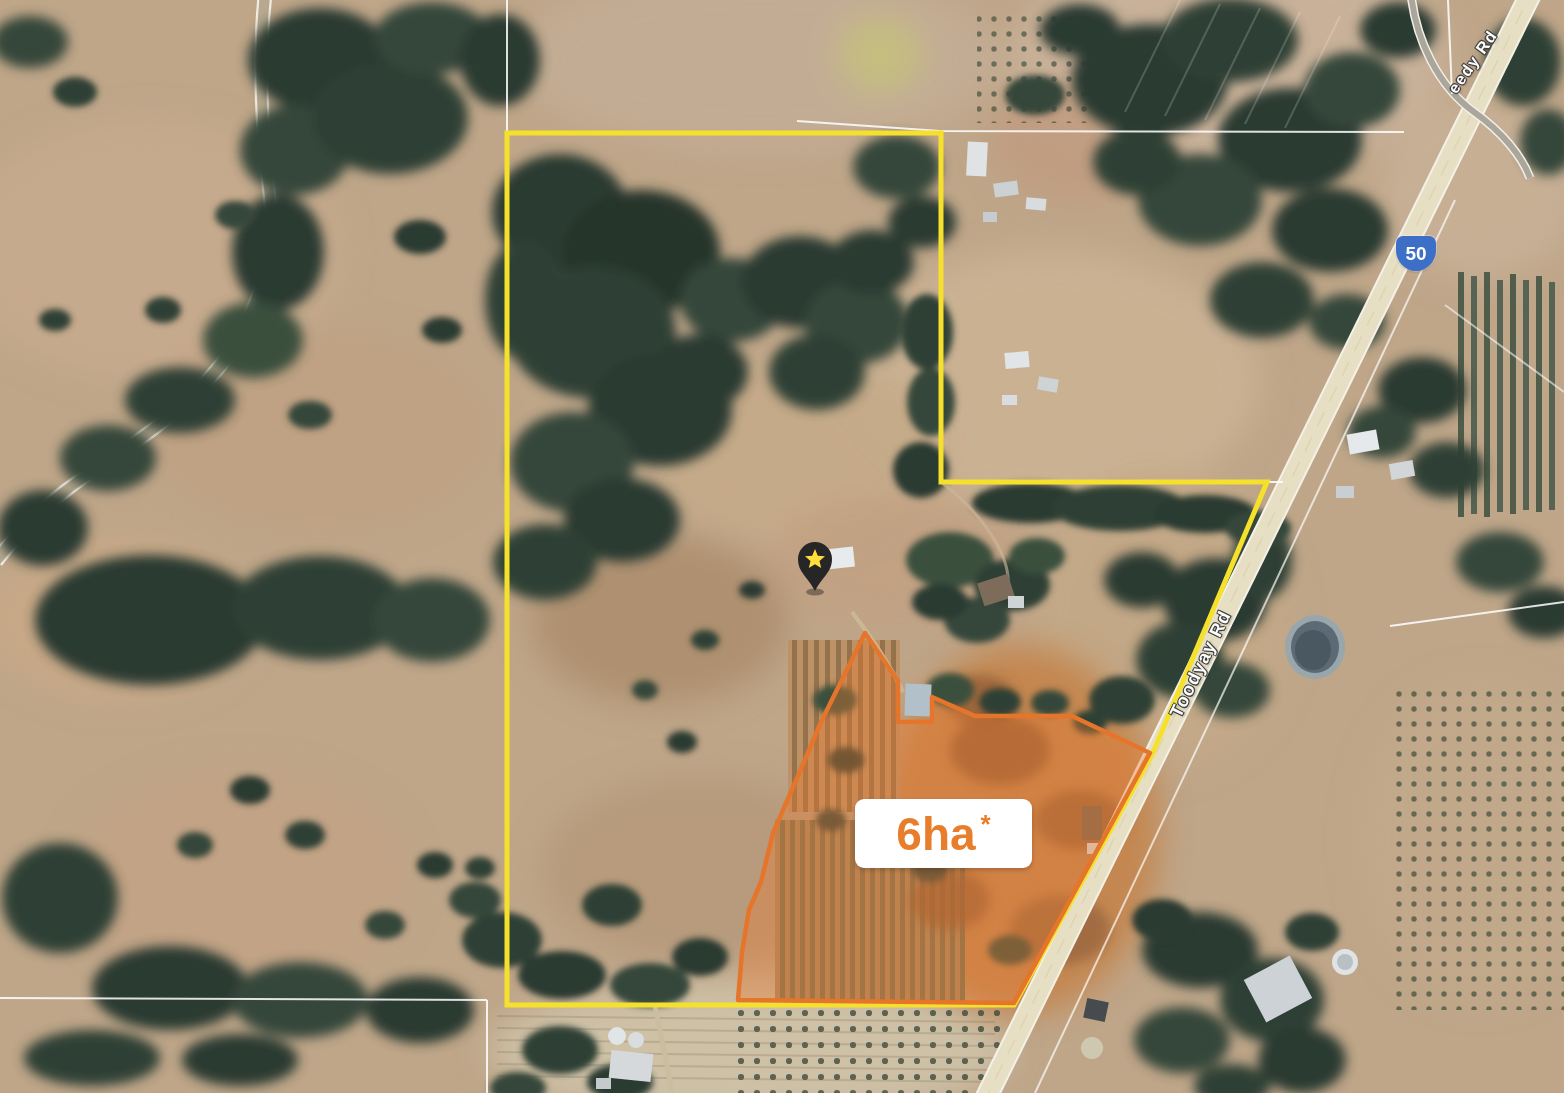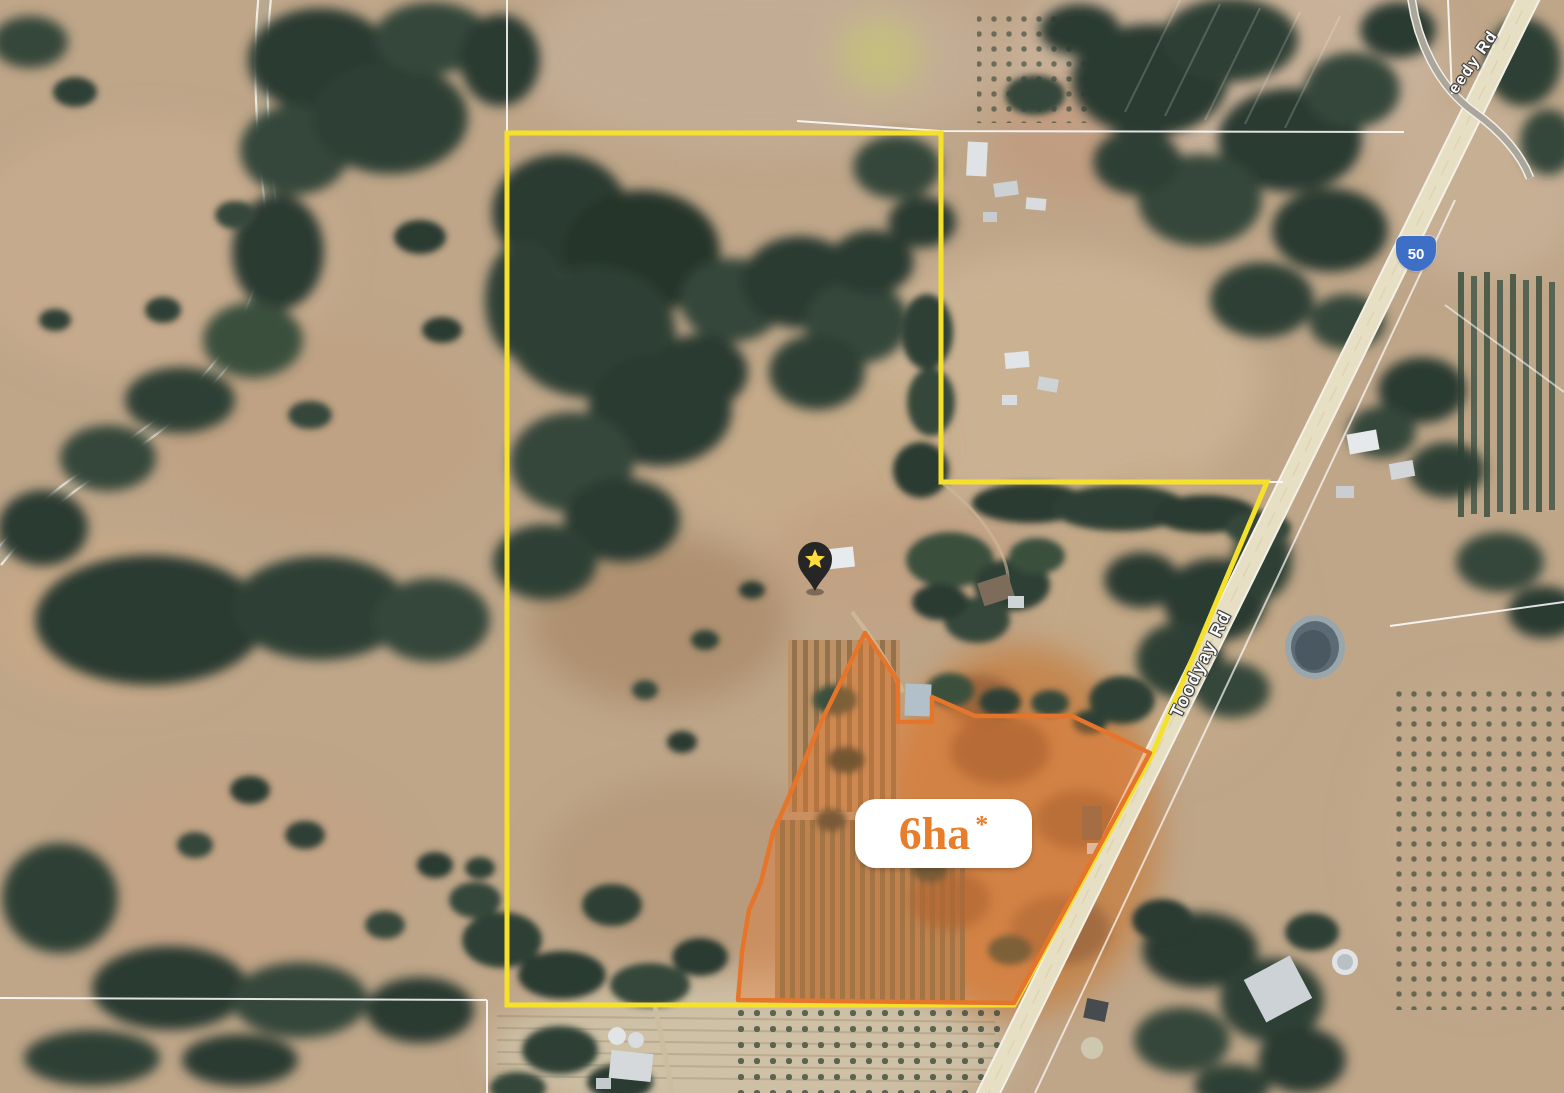--- a/index.html
+++ b/index.html
@@ -11,25 +11,25 @@
     text-shadow:-1px -1px 0 rgba(62,62,62,.95),1px -1px 0 rgba(62,62,62,.95),
                 -1px 1px 0 rgba(62,62,62,.95),1px 1px 0 rgba(62,62,62,.95),
                 0 2px 3px rgba(0,0,0,.35);}
   #toodyay-label{left:1201px;top:664px;font-size:18px;
     transform:translate(-50%,-50%) rotate(-64deg);}
   #eedy-label{left:1473px;top:62px;font-size:16px;
     transform:translate(-50%,-50%) rotate(-55deg);}
   #shield50{position:absolute;left:1396px;top:236px;width:40px;height:35px;
     background:#3E6FC7;border-radius:7px 7px 50% 50%/7px 7px 60% 60%;
     display:flex;align-items:center;justify-content:center;
-    color:#fff;font-size:15px;font-weight:700;
+    color:#fff;font-size:19px;font-weight:700;
     box-shadow:0 0 0 1px rgba(255,255,255,.35),0 1px 2px rgba(0,0,0,.3);}
   #area-badge{position:absolute;left:855px;top:799px;width:177px;height:69px;
-    background:#FFFFFF;border-radius:21px;display:flex;align-items:center;
-    justify-content:center;box-shadow:0 2px 5px rgba(0,0,0,.22);font-family:Liberation Serif, serif;}
+    background:#FFFFFF;border-radius:9px;display:flex;align-items:center;
+    justify-content:center;box-shadow:0 2px 5px rgba(0,0,0,.22);}
   #area-badge .val{color:#E87E2B;font-size:46px;font-weight:800;line-height:1;}
   #area-badge .ast{color:#E87E2B;font-size:26px;font-weight:800;margin-left:5px;
     transform:translateY(-9px);display:inline-block;}
 </style>
 </head>
 <body>
 
 <div id="stage">
 
 <svg id="bg" width="1564" height="1093" viewBox="0 0 1564 1093">

